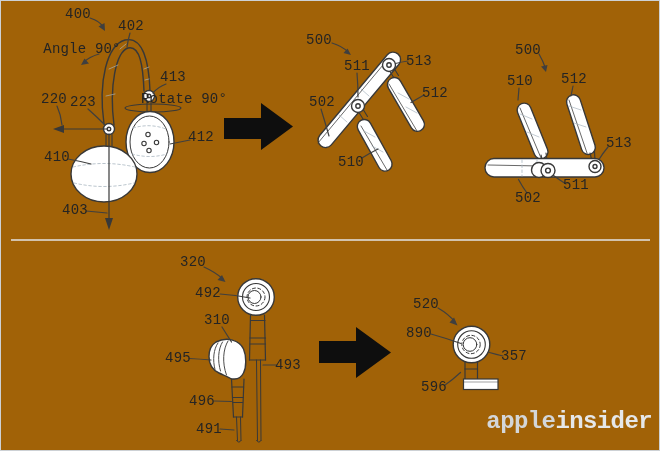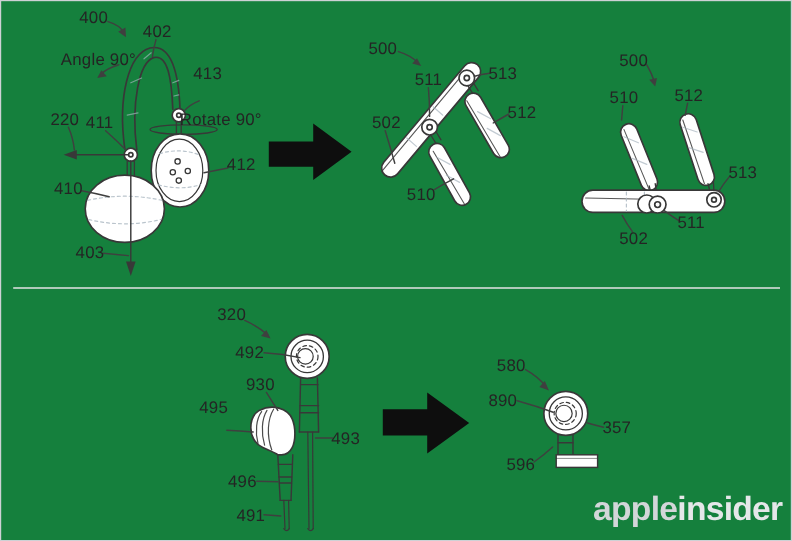--- a/index.html
+++ b/index.html
@@ -1,28 +1,28 @@
 <!DOCTYPE html>
 <html><head>
 <meta charset="utf-8">
 <style>
   html,body{margin:0;padding:0;background:#fff;}
   .stage{
-    position:relative;width:660px;height:451px;background:#15803d;
+    position:relative;width:660px;height:451px;background:#a16207;
     border:1px solid #cdd1d5;box-sizing:border-box;overflow:hidden;
-    font-family:Liberation Sans, sans-serif;
+    font-family:Liberation Mono, monospace;
   }
   .stage svg{position:absolute;left:0;top:0;display:block;}
   .lbl{
     position:absolute;transform:translate(-50%,-50%);
     font-size:14px;color:#242424;white-space:nowrap;letter-spacing:.2px;
   }
   .wm{
     position:absolute;top:409px;right:7px;
-    font-size:28px;font-weight:bold;letter-spacing:-.6px;line-height:1;
+    font-size:24px;font-weight:bold;letter-spacing:-.6px;line-height:1;
   }
   .wm .a{color:#d3d6d9;}
   .wm .b{color:#e5e7e9;}
 </style>
 </head>
 <body>
 
 <div class="stage">
 
   <svg width="660" height="451" viewBox="0 0 660 451">
@@ -238,50 +238,50 @@
         <path d="M 502,355 Q 495.5,353.5 488.5,351.5"></path>
         <path d="M 444,384 Q 452,378.5 459.5,371.5"></path>
       </g>
       <polygon points="456.5,324.5 448.5,321.5 453,316.5" fill="#3f3f3f" stroke="none"></polygon>
     </g>
   </svg>
 
   <div class="lbl" style="left:77px;top:13px">400</div>
   <div class="lbl" style="left:130px;top:25px">402</div>
   <div class="lbl" style="left:81px;top:48px">Angle 90°</div>
-  <div class="lbl" style="left:172px;top:60px">413</div>
+  <div class="lbl" style="left:172px;top:76px">413</div>
   <div class="lbl" style="left:183px;top:98px">Rotate 90°</div>
   <div class="lbl" style="left:53px;top:98px">220</div>
-  <div class="lbl" style="left:82px;top:101px">411</div>
+  <div class="lbl" style="left:82px;top:101px">223</div>
   <div class="lbl" style="left:200px;top:136px">412</div>
   <div class="lbl" style="left:56px;top:156px">410</div>
   <div class="lbl" style="left:74px;top:209px">403</div>
 
   <div class="lbl" style="left:318px;top:39px">500</div>
   <div class="lbl" style="left:356px;top:65px">511</div>
   <div class="lbl" style="left:418px;top:60px">513</div>
   <div class="lbl" style="left:434px;top:92px">512</div>
   <div class="lbl" style="left:321px;top:101px">502</div>
   <div class="lbl" style="left:350px;top:161px">510</div>
 
   <div class="lbl" style="left:527px;top:49px">500</div>
   <div class="lbl" style="left:519px;top:80px">510</div>
   <div class="lbl" style="left:573px;top:78px">512</div>
   <div class="lbl" style="left:618px;top:142px">513</div>
   <div class="lbl" style="left:575px;top:184px">511</div>
   <div class="lbl" style="left:527px;top:197px">502</div>
 
   <div class="lbl" style="left:192px;top:261px">320</div>
   <div class="lbl" style="left:207px;top:292px">492</div>
-  <div class="lbl" style="left:216px;top:319px">930</div>
-  <div class="lbl" style="left:177px;top:338px">495</div>
+  <div class="lbl" style="left:216px;top:319px">310</div>
+  <div class="lbl" style="left:177px;top:357px">495</div>
   <div class="lbl" style="left:287px;top:364px">493</div>
   <div class="lbl" style="left:201px;top:400px">496</div>
   <div class="lbl" style="left:208px;top:428px">491</div>
 
-  <div class="lbl" style="left:425px;top:303px">580</div>
+  <div class="lbl" style="left:425px;top:303px">520</div>
   <div class="lbl" style="left:418px;top:332px">890</div>
   <div class="lbl" style="left:513px;top:355px">357</div>
   <div class="lbl" style="left:433px;top:386px">596</div>
 
   <div class="wm"><span class="a">apple</span><span class="b">insider</span></div>
 
 </div>
 
 </body></html>

